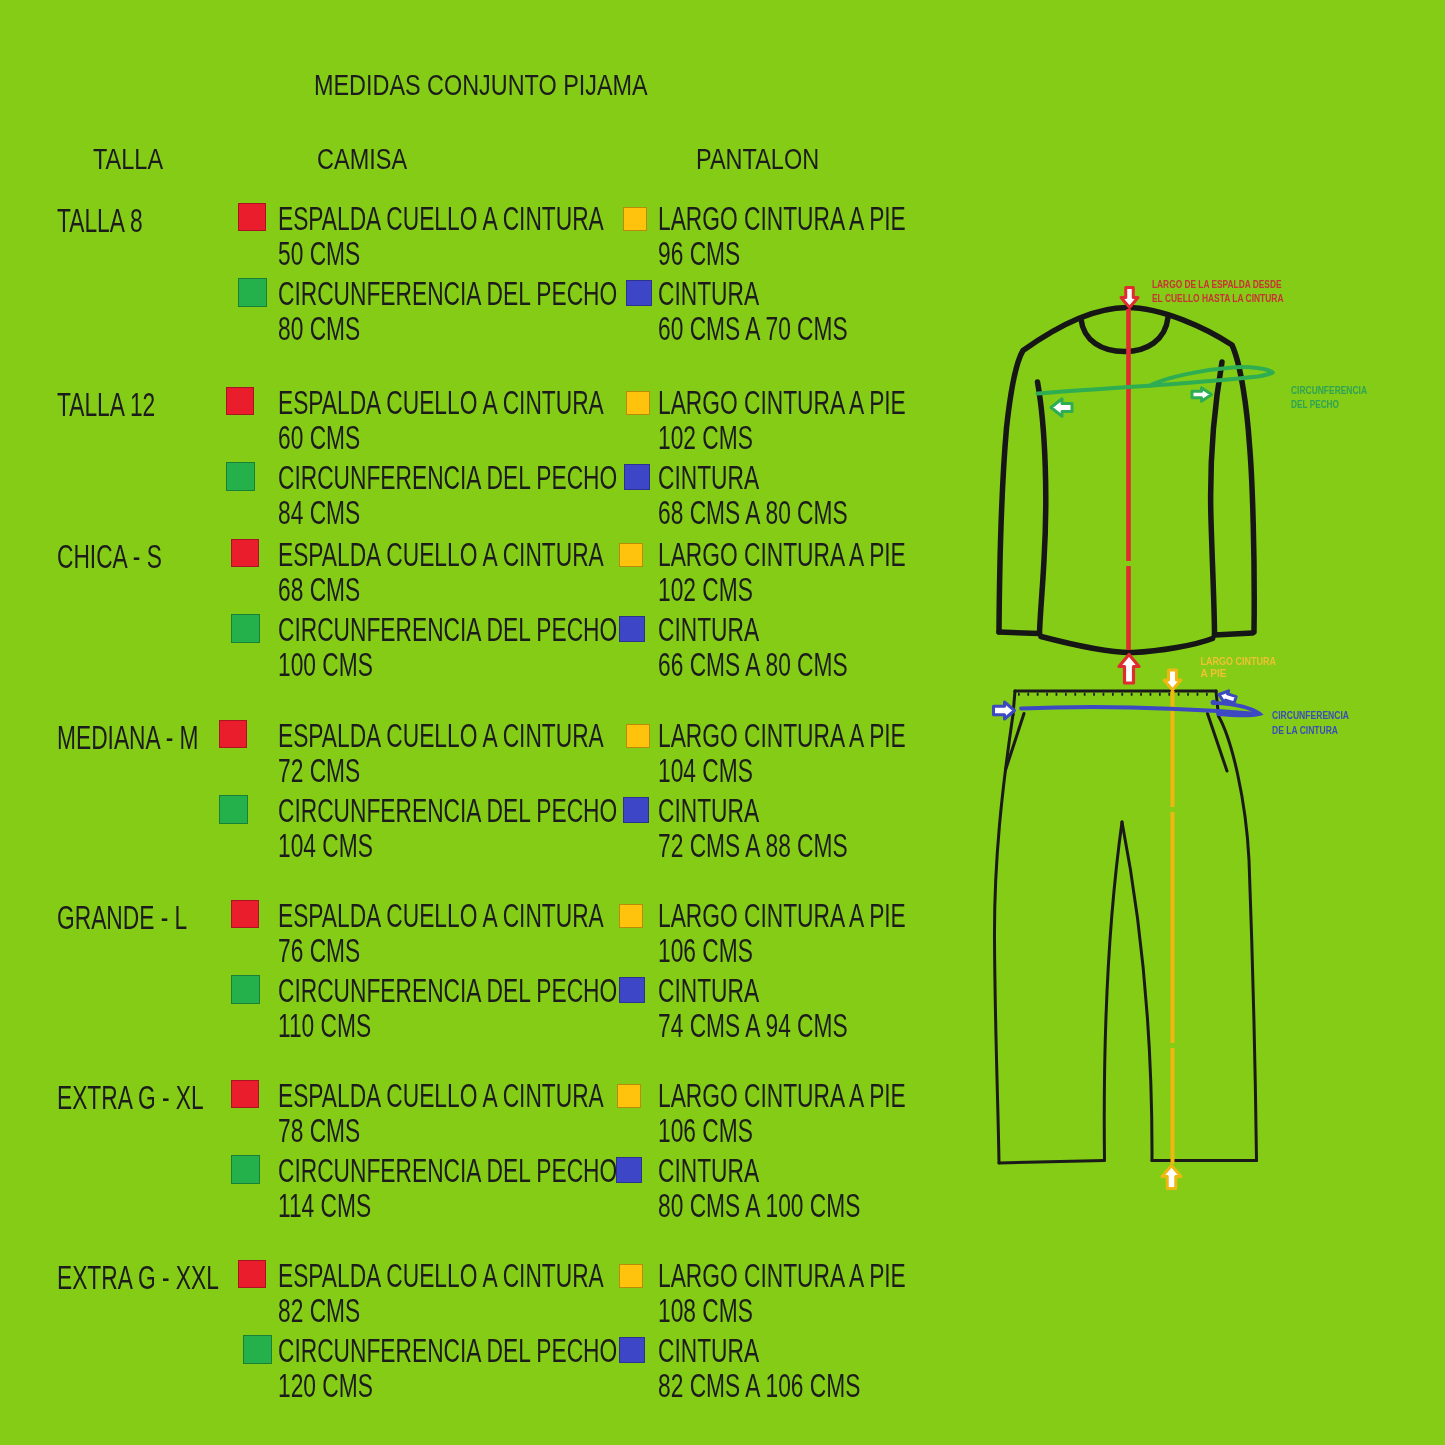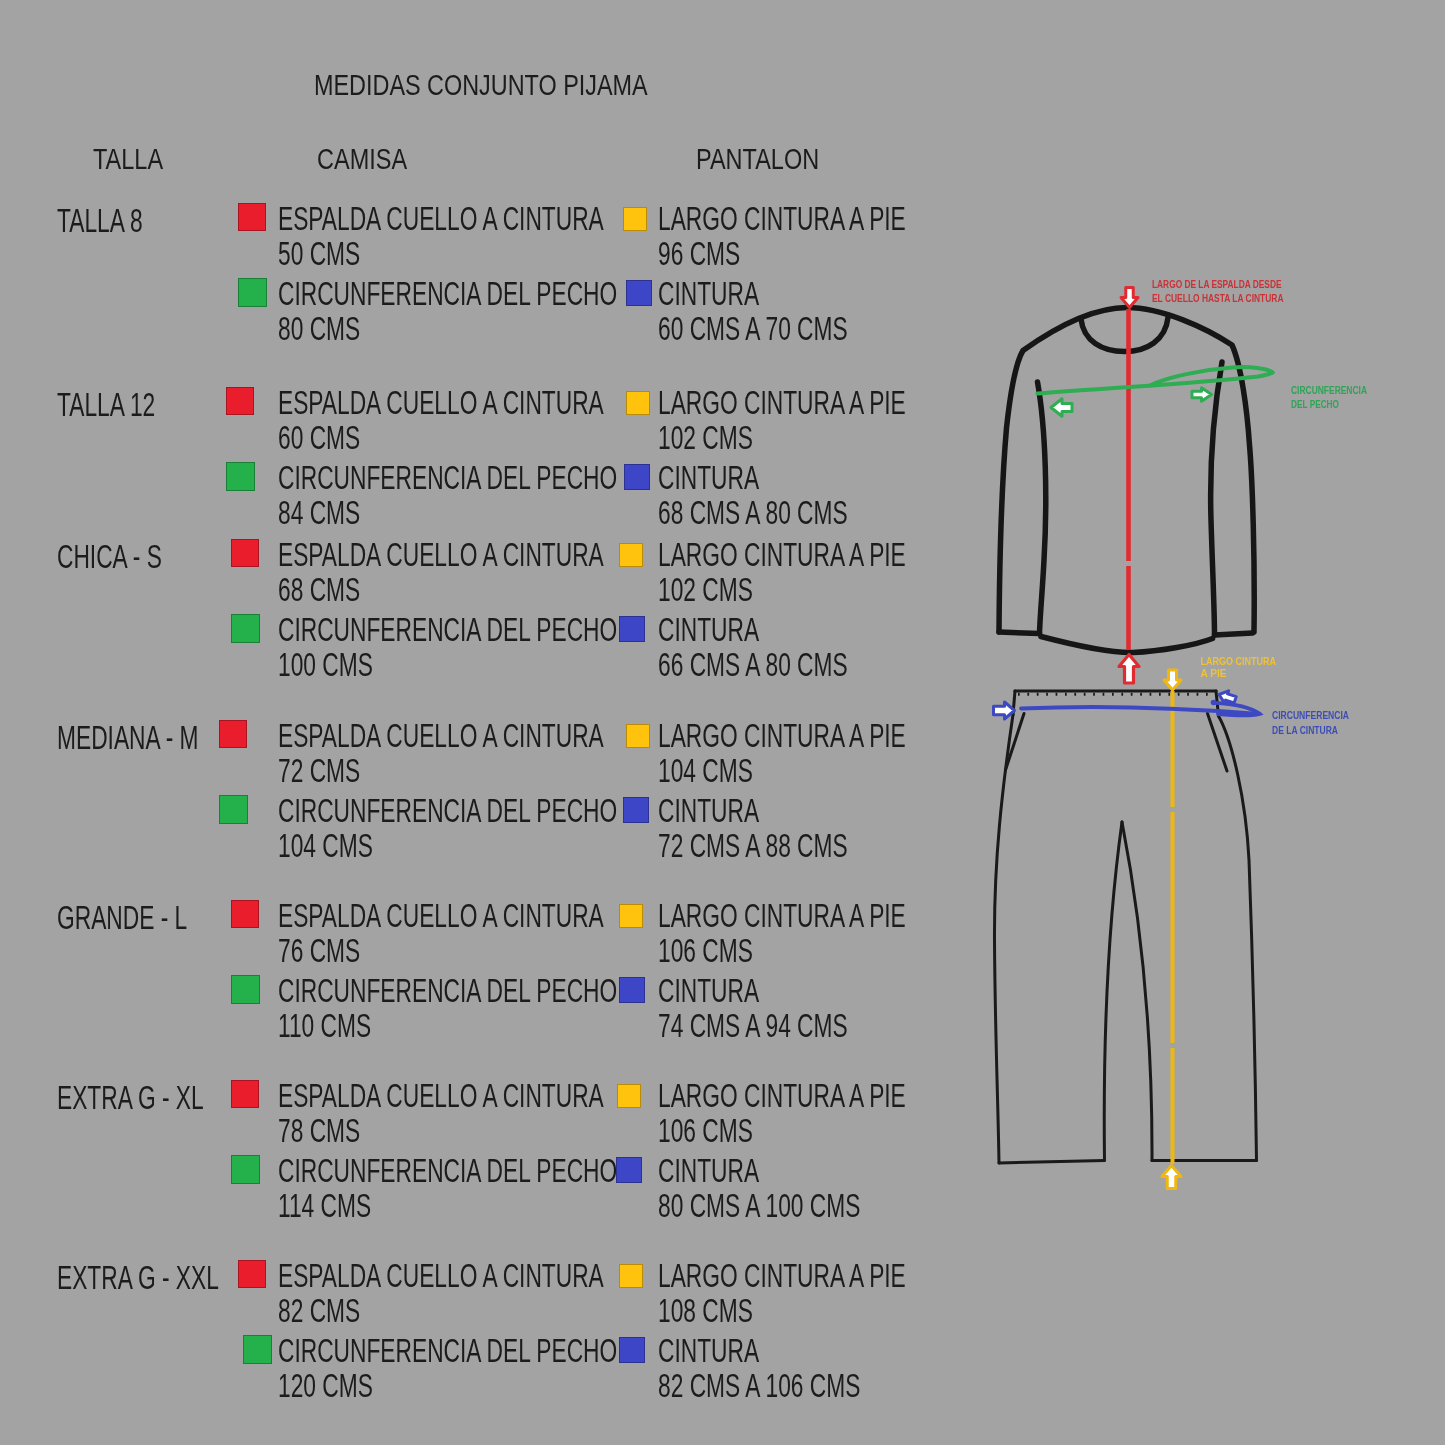--- a/index.html
+++ b/index.html
@@ -1,16 +1,16 @@
 <!DOCTYPE html>
 <html><head>
 <meta charset="utf-8">
 <style>
   html,body{margin:0;padding:0;background:#ffffff;}
-  .page{position:relative;width:1445px;height:1445px;background:#a3a3a3;
+  .page{position:relative;width:1445px;height:1445px;background:#84cc16;
         font-family:"Liberation Sans",sans-serif;color:#1c1c1c;overflow:hidden;}
   .t{position:absolute;white-space:pre;line-height:1;}
   .title{font-size:30px;top:70.2px;left:313.5px;transform:scaleX(0.78);transform-origin:0 0;}
   .head{font-size:29px;top:145.4px;transform:scaleX(0.81);transform-origin:0 0;}
   .head-talla{left:93px;}
   .head-camisa{left:317px;}
   .head-pantalon{left:695.5px;}
   .cell{font-size:32.5px;transform:scaleX(0.70);transform-origin:0 0;}
   .sq{position:absolute;box-sizing:border-box;}
   .diagram{position:absolute;left:0;top:0;pointer-events:none;}

